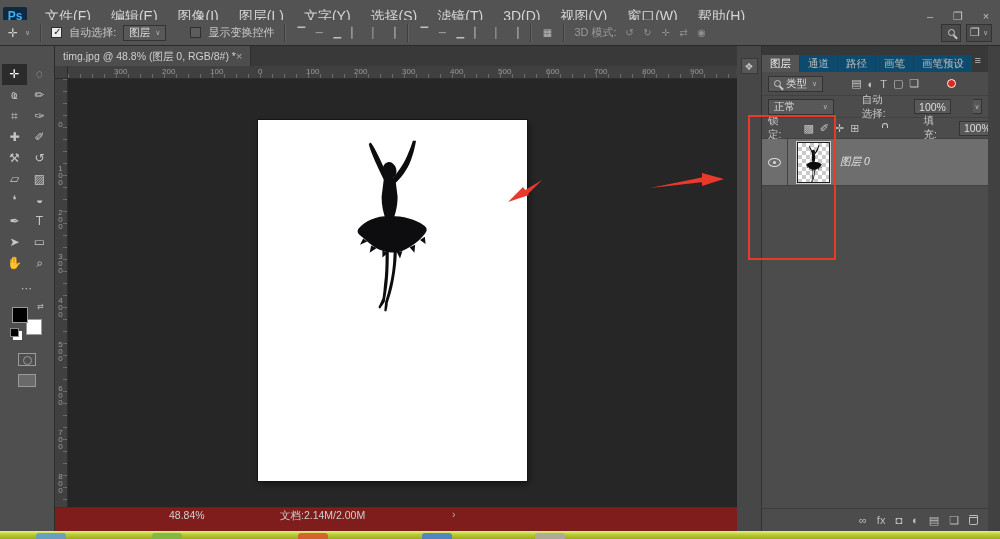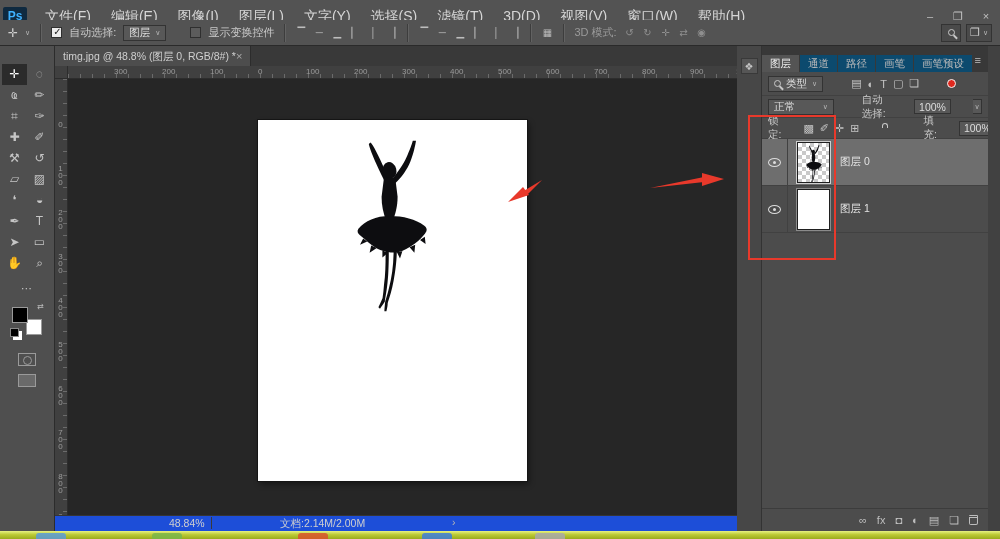--- a/index.html
+++ b/index.html
@@ -57,21 +57,21 @@
   #hruler::after{content:"";position:absolute;left:0;bottom:0;width:100%;height:4px;background:repeating-linear-gradient(90deg,#6b6b6b 0 1px,transparent 1px 12px);}
   .hlab{position:absolute;top:1px;font-size:8px;color:#9b9b9b;}
   #vruler{position:absolute;left:0;top:13px;bottom:0;width:13px;background:#404040;border-right:1px solid #2d2d2d;overflow:hidden;}
   #vruler::after{content:"";position:absolute;top:0;right:0;height:100%;width:4px;background:repeating-linear-gradient(180deg,#6b6b6b 0 1px,transparent 1px 12px);}
   .vlab{position:absolute;left:1px;font-size:8px;color:#9b9b9b;writing-mode:vertical-rl;text-orientation:upright;letter-spacing:-2px;}
   #pasteboard{position:absolute;left:13px;top:13px;right:0;bottom:0;background:#262626;overflow:hidden;}
   #canvas-page{position:absolute;left:190px;top:41px;width:269px;height:361px;background:#ffffff;box-shadow:0 0 0 1px #151515,2px 3px 6px rgba(0,0,0,.45);}
   #ballerina-main{position:absolute;left:86px;top:16px;width:96px;height:176px;}
 
   
-  #statusbar{position:absolute;left:55px;bottom:8px;width:682px;height:16px;background:#1d4ed8;border-top:1px solid #353535;z-index:4;color:#cfcfcf;font-size:10.5px;margin-top:44px;}
+  #statusbar{position:absolute;left:55px;bottom:8px;width:682px;height:24px;background:#7f1d1d;border-top:1px solid #353535;z-index:4;color:#cfcfcf;font-size:10.5px;margin-top:44px;}
   #status-zoom{position:absolute;left:108px;top:1px;padding:0 6px;border-right:1px solid #3a3a3a;}
   #status-doc{position:absolute;left:225px;top:1px;}
   #status-expander{position:absolute;left:397px;top:0px;color:#b5b5b5;}
 
   
   #dockstrip{position:absolute;left:737px;top:46px;width:25px;bottom:8px;background:#474747;border-right:1px solid #333;z-index:4;}
   #dock-collapse{margin:12px auto 0;width:17px;height:16px;background:#565656;border:1px solid #393939;color:#c5c5c5;font-size:10px;text-align:center;line-height:15px;}
   #panel{position:absolute;left:762px;top:46px;width:226px;bottom:8px;background:#4c4c4c;z-index:4;}
   #ptabrow{position:absolute;left:0;top:0;width:100%;height:26px;background:#383838;display:flex;align-items:flex-end;}
   .ptab{height:17px;line-height:17px;font-size:10.5px;color:#b9b9b9;background:#0c4a6e;padding:0 8px;margin-right:1px;}
@@ -81,21 +81,21 @@
   #blendrow{top:50px;height:22px;}
   #lockrow{top:72px;height:21px;}
   .pic{color:#c3c3c3;font-size:11px;}
   .toggle-dot{width:9px;height:9px;border-radius:50%;margin-left:6px;}
   .numfld{display:inline-flex;align-items:center;height:15px;background:#585858;border:1px solid #333;padding:0 4px;font-size:10.5px;color:#ddd;}
   .carebox{width:13px;height:15px;background:#585858;border:1px solid #333;border-left:none;display:inline-flex;align-items:center;justify-content:center;}
   .lock-ic{width:8px;height:6px;background:#c8c8c8;border-radius:1px;position:relative;margin-top:4px;display:inline-block;}
   .lock-ic::before{content:"";position:absolute;top:-4px;left:1px;width:4px;height:4px;border:1.5px solid #c8c8c8;border-bottom:none;border-radius:3px 3px 0 0;}
   
   .layer-row{position:absolute;left:0;width:100%;height:47px;border-bottom:1px solid #414141;display:flex;align-items:center;}
-  #layer-row-0{top:93px;background:#6e6e6e;}
+  #layer-row-0{top:93px;background:#6e6e6e;font-style:italic;}
   #layer-row-1{top:140px;background:#4c4c4c;}
   .eye-cell{width:26px;display:flex;justify-content:center;border-right:1px solid #414141;align-self:stretch;align-items:center;}
   .eye-ic{width:13px;height:9px;border:1px solid #dcdcdc;border-radius:50%;position:relative;}
   .eye-ic::after{content:"";position:absolute;left:4px;top:2px;width:3px;height:3px;border-radius:50%;background:#dcdcdc;}
   .thumb{width:33px;height:41px;margin-left:9px;border:1px solid #1f1f1f;outline:1px solid #cfcfcf;background:#fff;position:relative;overflow:hidden;}
   .thumb.plain{outline:1px solid #8b8b8b;}
   .checker{background-color:#fff;background-image:linear-gradient(45deg,#c9c9c9 25%,transparent 25%,transparent 75%,#c9c9c9 75%),linear-gradient(45deg,#c9c9c9 25%,transparent 25%,transparent 75%,#c9c9c9 75%);background-size:8px 8px;background-position:0 0,4px 4px;}
   .mini-b{position:absolute;left:5px;top:1px;width:22px;height:39px;}
   .layer-name{margin-left:10px;font-size:10.5px;color:#e2e2e2;}
   #panel-bottom{position:absolute;left:0;bottom:0;width:100%;height:23px;border-top:1px solid #3c3c3c;display:flex;align-items:center;justify-content:flex-end;gap:10px;padding-right:10px;background:#4c4c4c;}
@@ -367,27 +367,20 @@
           <span class="eye-ic"></span>
         </span>
       <span class="thumb checker">
         <svg class="mini-b" viewBox="0 0 120 220">
             <use href="#ballerina"></use>
           </svg>
       </span>
       <span class="layer-name">图层 0</span>
     </div>
 
-    <div id="layer-row-1" class="layer-row">
-      <span class="eye-cell">
-          <span class="eye-ic"></span>
-        </span>
-      <span class="thumb plain"></span>
-      <span class="layer-name">图层 1</span>
-    </div>
 
     <div id="panel-bottom">
       <span style="display:flex;gap:10px;align-items:center">
 
       <span class="pb-ic">∞</span>
           <span class="pb-ic">fx</span>
           <span class="pb-ic">◘</span>
           <span class="pb-ic">◐</span>
           <span class="pb-ic">▤</span>
           <span class="pb-ic">❏</span>

